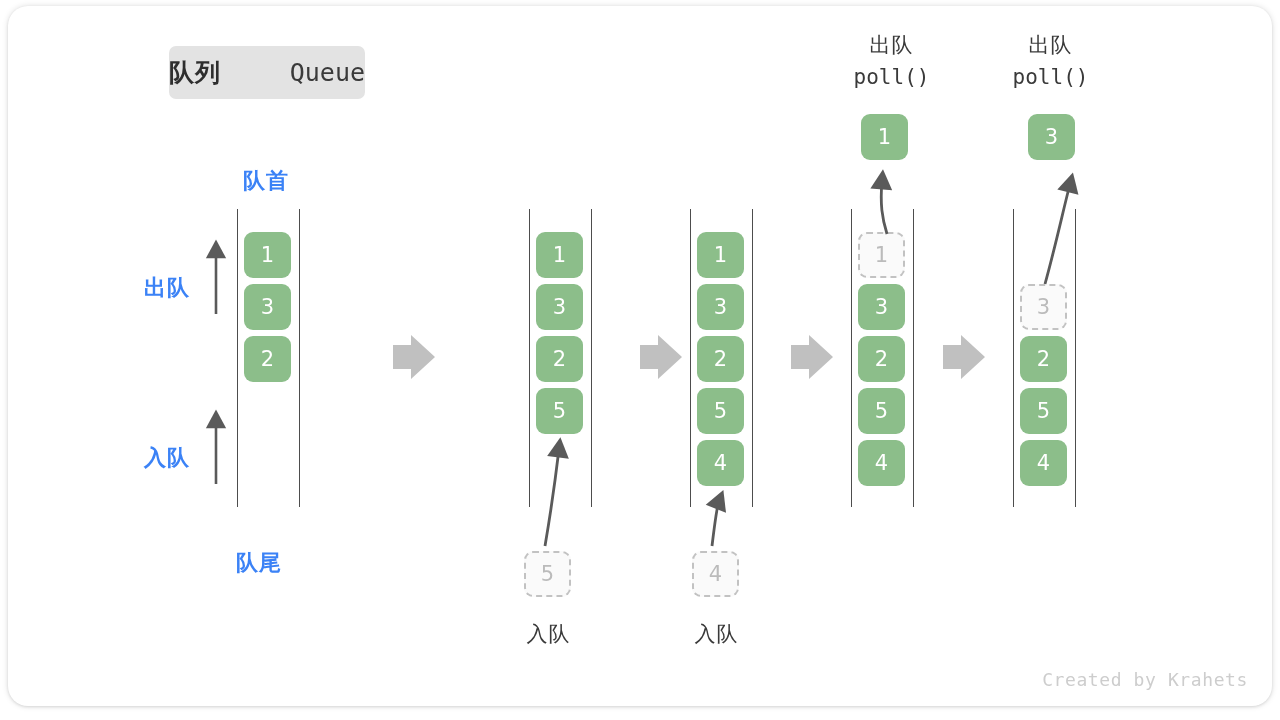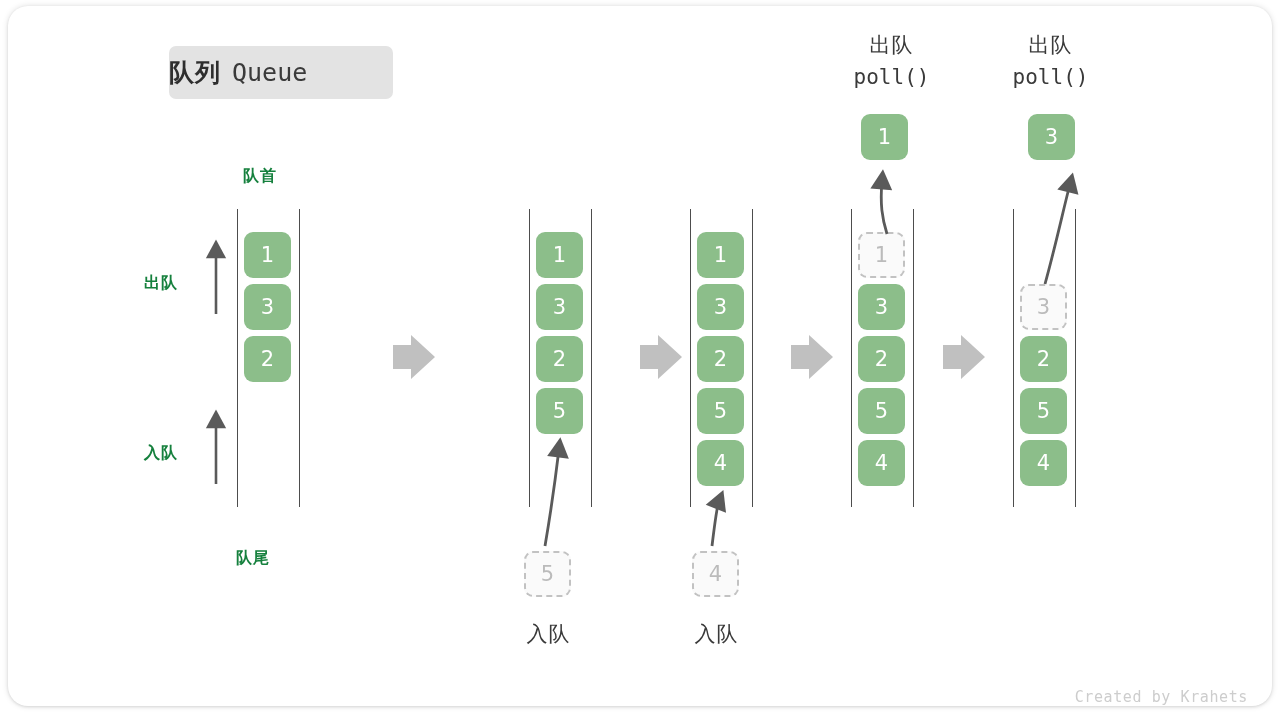--- a/index.html
+++ b/index.html
@@ -32,49 +32,49 @@
     left: 0; top: 0;
     width: 1264px;
     height: 700px;
   }
 
   
   #title-badge {
     position: absolute;
     left: 161px;
     top: 40px;
-    width: 224px;
+    width: 196px;
     height: 53px;
     background: #e3e3e3;
     border-radius: 7px;
     display: flex;
     align-items: center;
-    justify-content: flex-start;
+    justify-content: space-between;
     gap: 11px;
   }
   #title-badge .cn {
     font-family: "DejaVu Sans", "Liberation Sans", sans-serif;
     font-weight: bold;
     font-size: 25px;
     color: #2e2e2e;
     letter-spacing: 1px;
   }
   #title-badge .en {
     font-family: "DejaVu Sans Mono", "Liberation Mono", monospace;
     font-size: 25px;
     color: #3a3a3a;
   }
 
   
   .cn-label {
     position: absolute;
     font-family: Liberation Serif, serif;
     font-weight: bold;
-    font-size: 16px;
-    color: #15803d;
+    font-size: 22px;
+    color: #3b82f6;
     white-space: nowrap;
     letter-spacing: 1px;
   }
 
   .op-label {
     position: absolute;
     text-align: center;
     white-space: nowrap;
     line-height: 1.52;
   }
@@ -127,23 +127,23 @@
     left: 0; top: 0;
     width: 1264px;
     height: 700px;
     pointer-events: none;
   }
 
   
   #watermark {
     position: absolute;
     right: 24px;
-    bottom: 0;
+    bottom: 16px;
     font-family: "DejaVu Sans Mono", "Liberation Mono", monospace;
-    font-size: 15px;
+    font-size: 18px;
     color: #cdcdcd;
     letter-spacing: 0.6px;
     text-align: right;
   }
 </style>
 </head>
 <body>
 
 <div id="card">
   <div id="stage">

